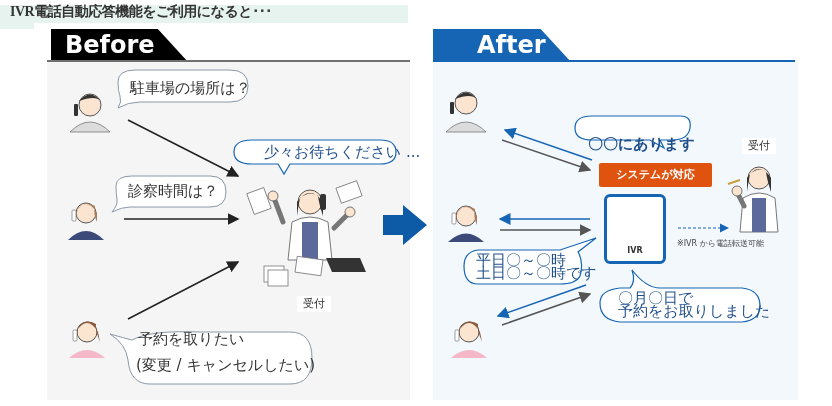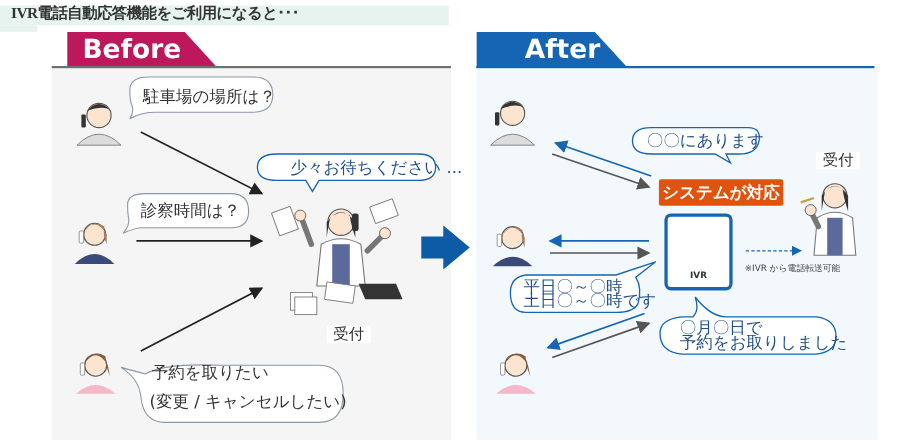--- a/index.html
+++ b/index.html
@@ -5,31 +5,31 @@
   * { box-sizing: border-box; margin: 0; padding: 0; }
   body { width: 832px; height: 406px; background: #ffffff; position: relative; overflow: hidden;
          font-family: "DejaVu Sans", "Liberation Sans", sans-serif; color: #333; }
   .title-band { position: absolute; left: 0; top: 5px; width: 408px; height: 18px; background: #e6f3ee; }
   .title-band2 { position: absolute; left: 0; top: 23px; width: 34px; height: 6px; background: #e6f3ee; }
   .title { position: absolute; left: 10px; top: 3px; font-size: 14px; font-weight: bold; color: #333; letter-spacing: -0.5px; font-family: Liberation Serif, serif; }
   .panel { position: absolute; top: 62px; height: 338px; }
   .panel.before { left: 47px; width: 363px; background: #f5f5f5; }
   .panel.after { left: 433px; width: 365px; background: #f3f8fd; }
   .tab { position: absolute; top: 29px; height: 33px; color: #fff; font-size: 24px; font-weight: bold; padding-left: 14px; line-height: 33px; }
-  .tab.before { left: 61px; width: 137px; background: #be185d; clip-path: polygon(0 0, 78% 0, 100% 100%, 0 100%); }
+  .tab.before { left: 51px; width: 137px; background: #000000; clip-path: polygon(0 0, 78% 0, 100% 100%, 0 100%); }
   .tab.after { left: 433px; width: 138px; background: #1565b4; clip-path: polygon(0 0, 78% 0, 100% 100%, 0 100%); padding-left: 44px; }
   .tabline { position: absolute; top: 60px; height: 2px; }
   .tabline.before { left: 47px; width: 363px; background: #707070; }
   .tabline.after { left: 433px; width: 362px; background: #1565b4; }
   svg.overlay { position: absolute; left: 0; top: 0; width: 832px; height: 406px; }
   .lbl { position: absolute; font-size: 15px; color: #333; white-space: nowrap; line-height: 14px; }
   .lbl.blue { color: #1f4f8a; }
-  .uketsuke { background: #fff; padding: 1px 6px; font-size: 14px; }
+  .uketsuke { background: #fff; padding: 1px 6px; font-size: 11px; }
   .system-badge { position: absolute; left: 599px; top: 163px; width: 113px; height: 24px; background: #e0530e;
-                  color: #fff; font-size: 15px; font-weight: bold; text-align: center; line-height: 24px; border-radius: 2px; }
+                  color: #fff; font-size: 11px; font-weight: bold; text-align: center; line-height: 24px; border-radius: 2px; }
   .ivr-box { position: absolute; left: 604px; top: 194px; width: 62px; height: 70px; border: 3px solid #1565b4;
              border-radius: 6px; background: #fff; }
   .ivr-label { position: absolute; left: 0; width: 100%; top: 49px; text-align: center; font-size: 8px; font-weight: bold; color: #333; }
   .note { position: absolute; left: 677px; top: 238px; font-size: 8px; color: #444; white-space: nowrap; }
 </style>
 </head>
 <body>
 
 <div class="title-band"></div>
 <div class="title-band2"></div>
@@ -158,21 +158,21 @@
   </g>
 </svg>
 
 <div class="lbl" style="left:130px;top:81px;">駐車場の場所は？</div>
 <div class="lbl" style="left:128px;top:184px;">診察時間は？</div>
 <div class="lbl" style="left:138px;top:332px;">予約を取りたい</div>
 <div class="lbl" style="left:136px;top:358px;text-align:center;">(変更 / キャンセルしたい)</div>
 <div class="lbl blue" style="left:248px;top:145px;margin-left:16px;">少々お待ちください ...</div>
 <div class="lbl uketsuke" style="left:297px;top:296px;">受付</div>
 
-<div class="lbl blue" style="left:588px;top:121px;">〇〇にあります</div>
+<div class="lbl blue" style="left:588px;top:137px;font-weight:bold;">〇〇にあります</div>
 <div class="lbl blue" style="left:476px;top:253px;">平日〇～〇時</div>
 <div class="lbl blue" style="left:476px;top:266px;">土日〇～〇時です</div>
 <div class="lbl blue" style="left:618px;top:291px;">〇月〇日で</div>
 <div class="lbl blue" style="left:618px;top:304px;">予約をお取りしました</div>
 <div class="system-badge">システムが対応</div>
 <div class="ivr-box">
   <div class="ivr-label">IVR</div>
 </div>
 <div class="lbl uketsuke" style="left:742px;top:138px;">受付</div>
 <div class="note">※IVR から電話転送可能</div>

